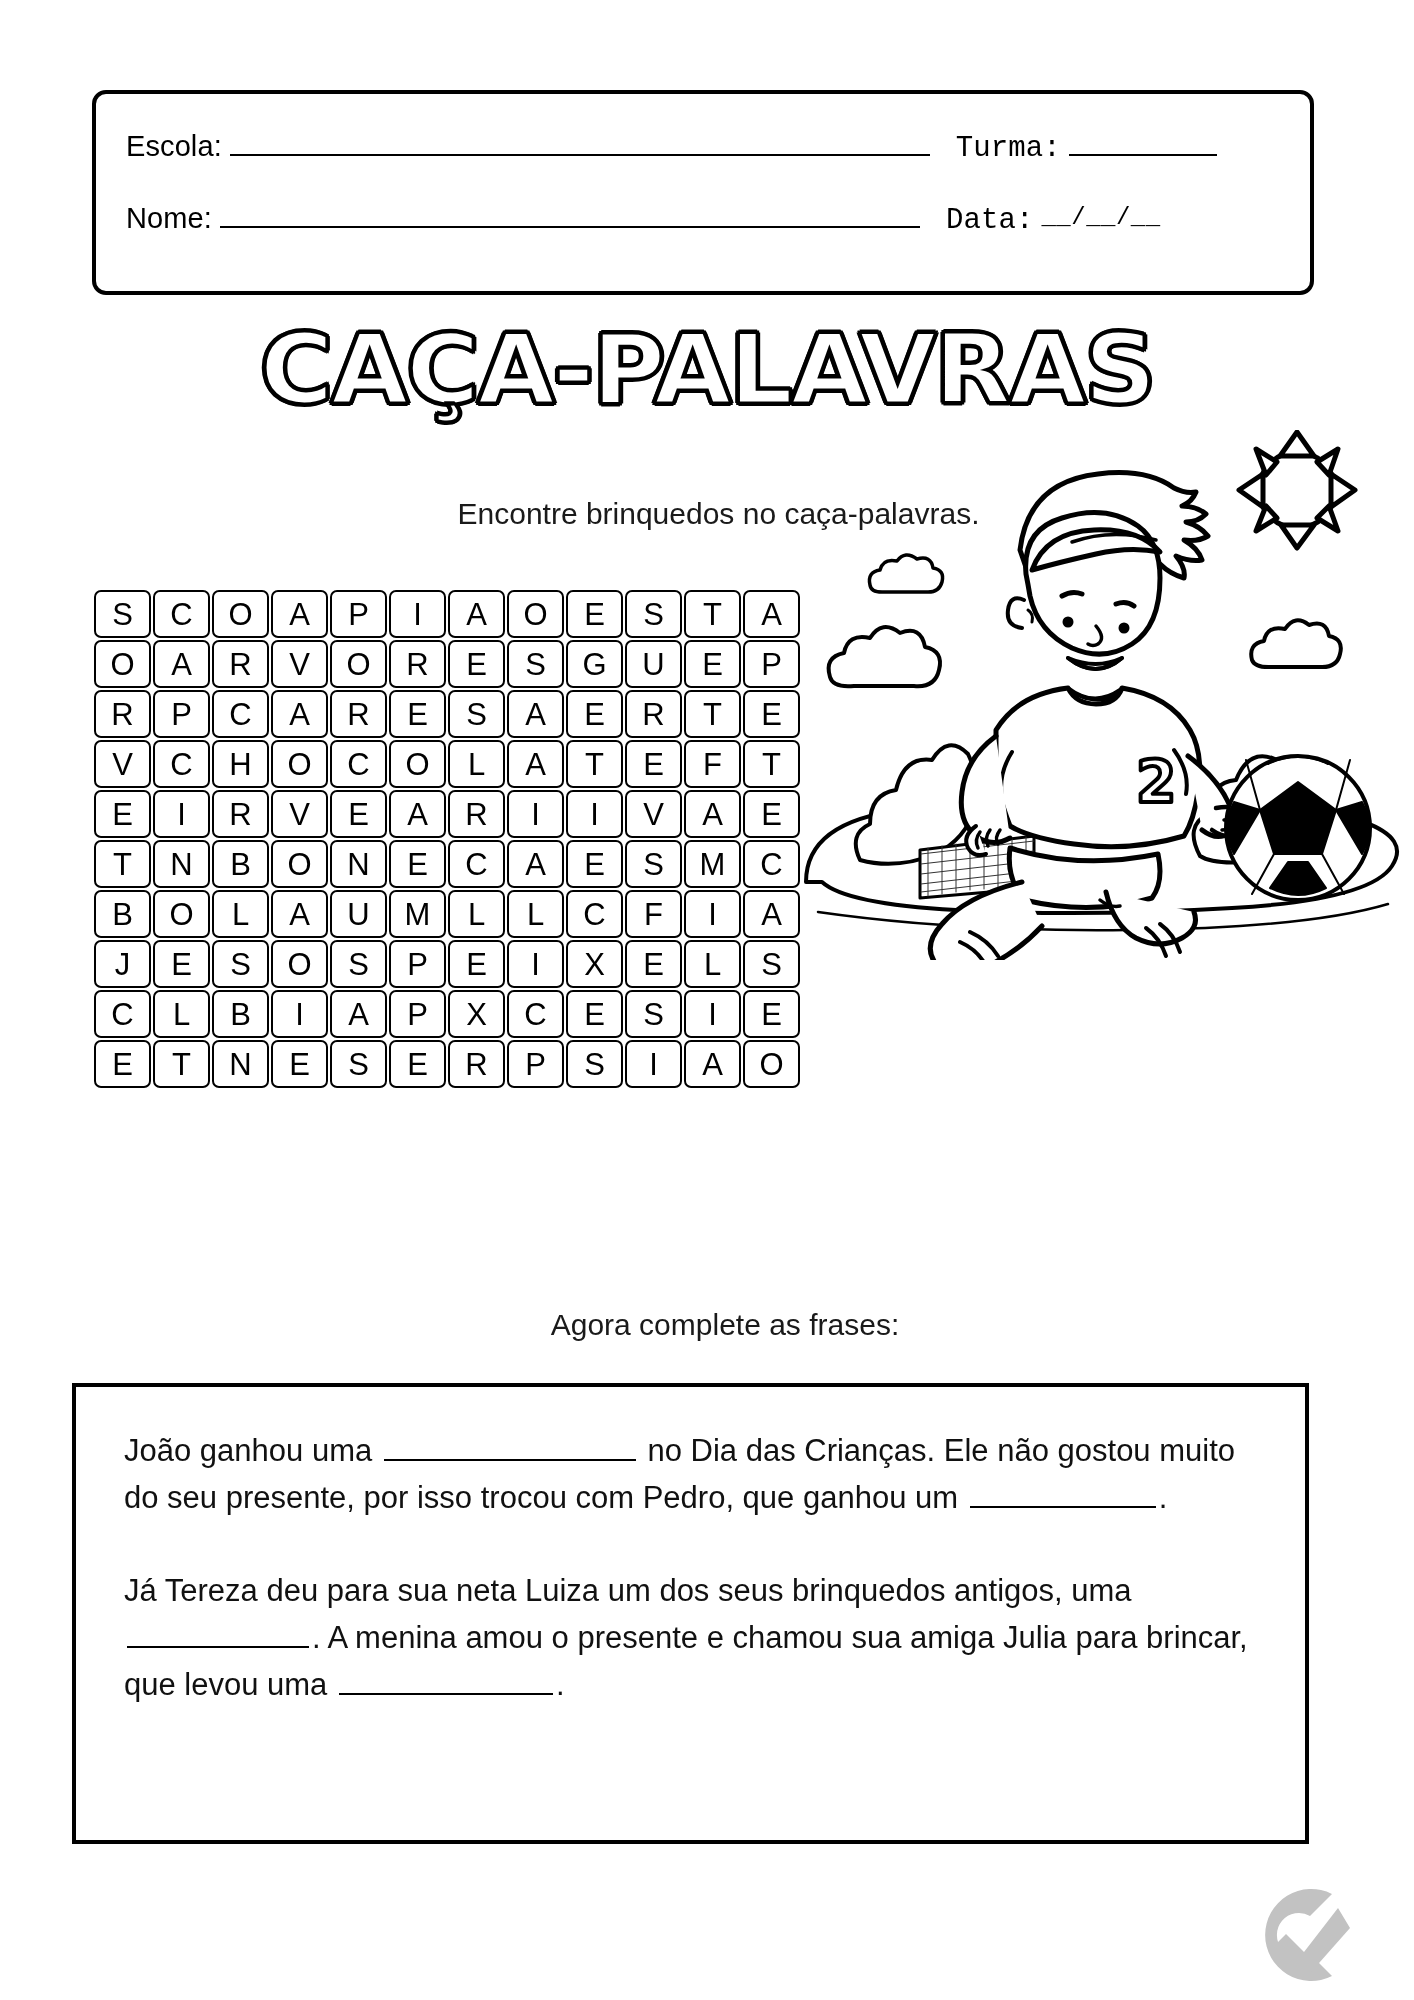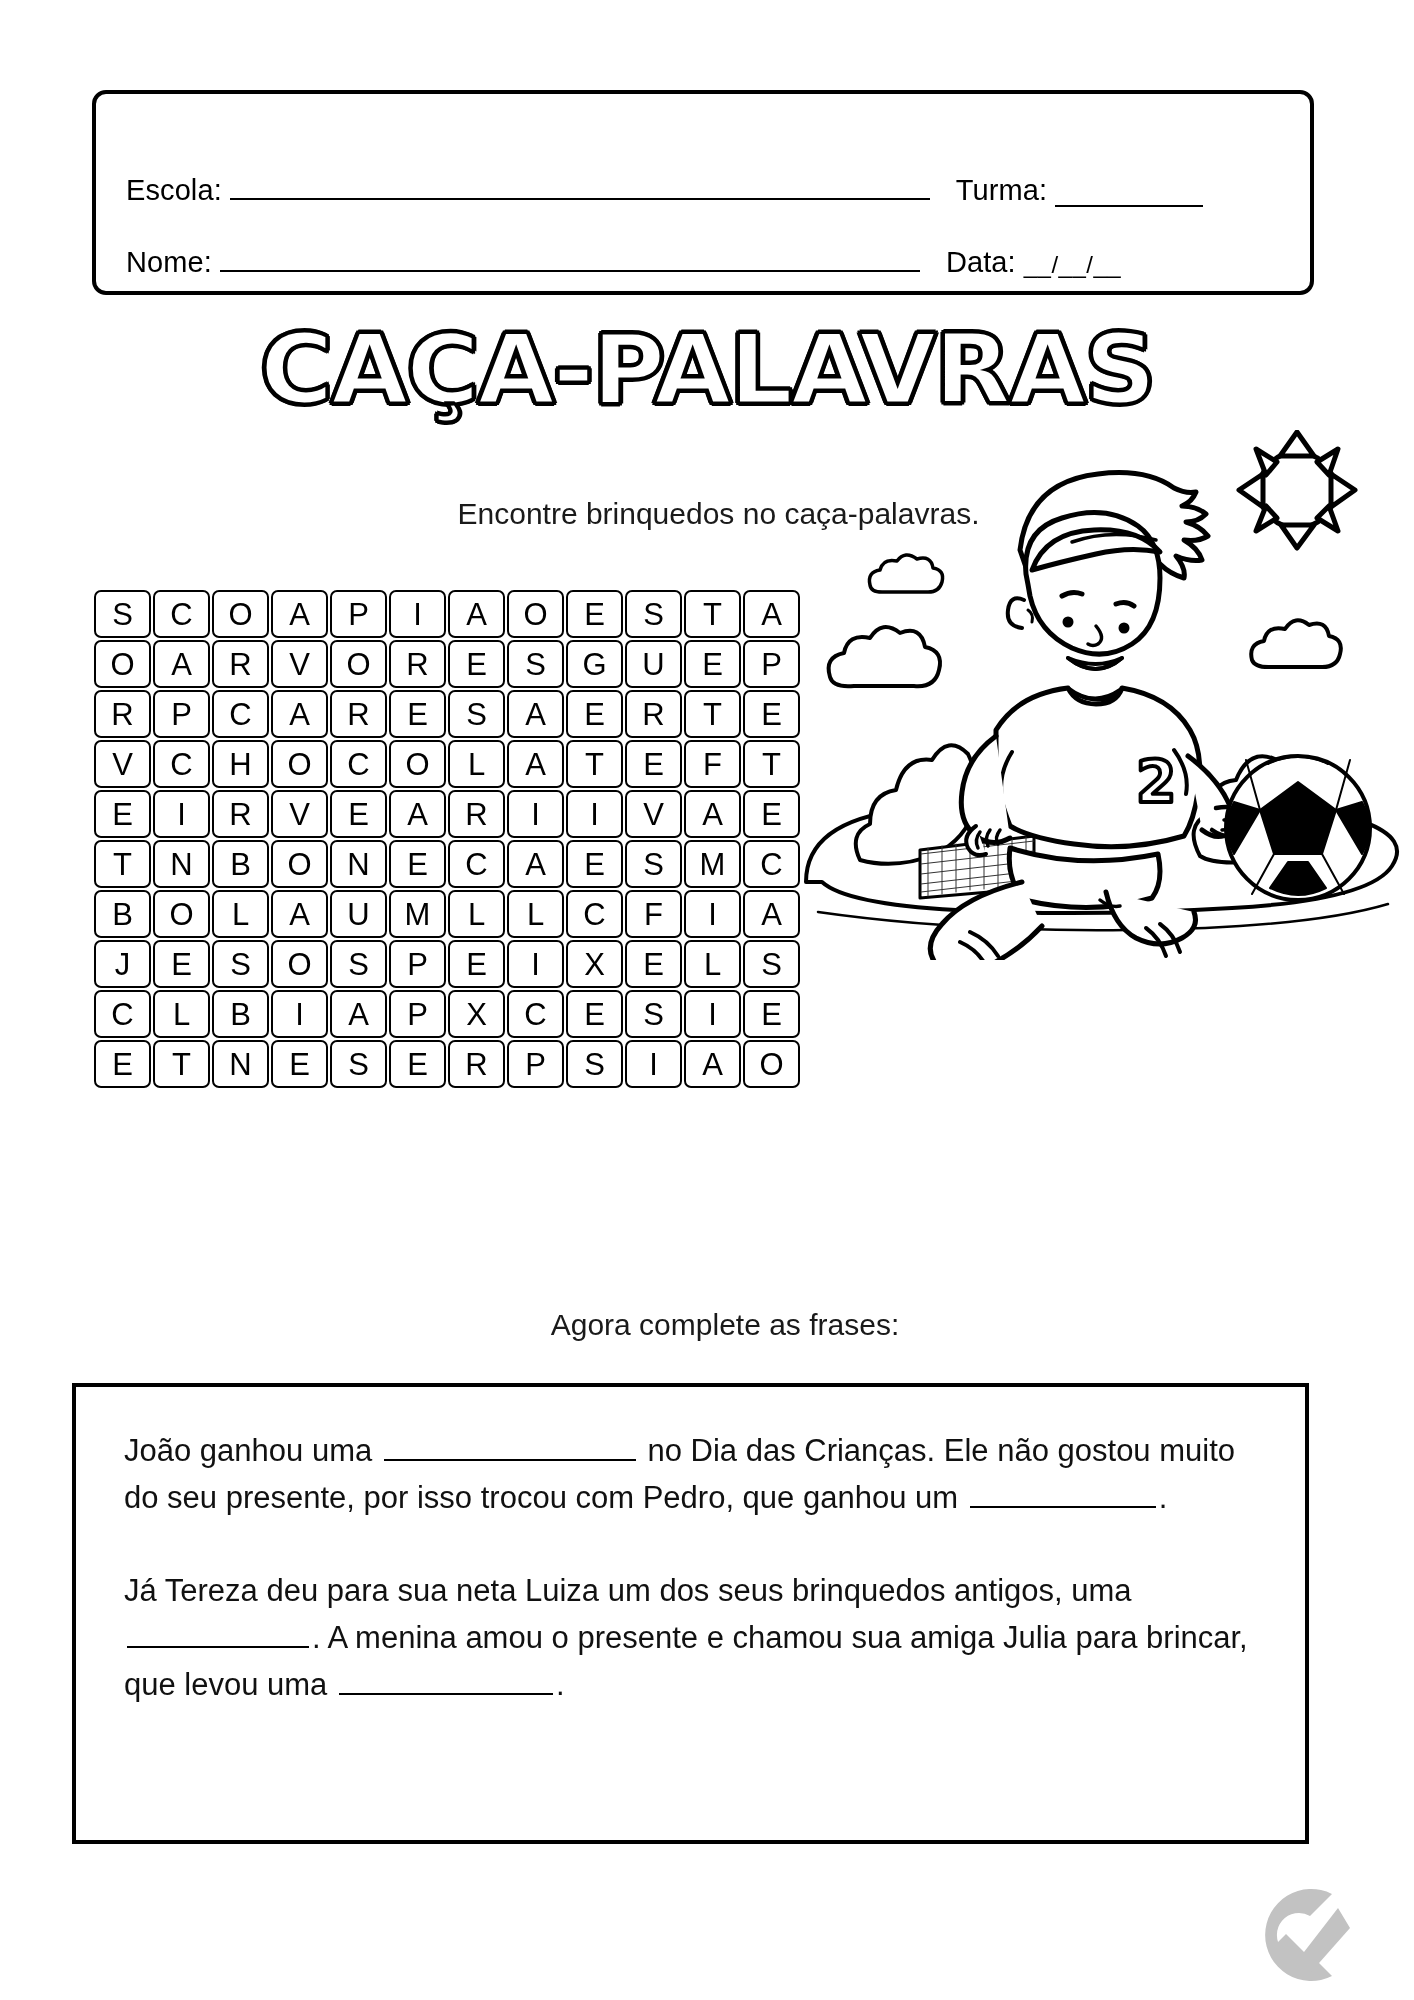--- a/index.html
+++ b/index.html
@@ -38,30 +38,30 @@
     left: 30px;
     right: 28px;
     display: flex;
     align-items: baseline;
     font-size: 29px;
     white-space: nowrap;
   }
   .hdr-row-1 { top: 36px; }
   .hdr-row-2 { top: 108px; }
 
-  .fld-label { letter-spacing: .1px; margin-top: 44px; }
+  .fld-label { letter-spacing: .1px; }
   .rule {
     display: inline-block;
     border-bottom: 2px solid #000;
     height: 22px;
     margin: 0 4px 0 8px;
   }
   .rule-escola { width: 700px; }
   .rule-turma  { width: 148px; }
-  .hdr-right { margin-left: 22px; display:flex; align-items: flex-end; }
+  .hdr-right { margin-left: 22px; display:flex; align-items: flex-start; font-family: Liberation Mono, monospace; }
   .date-slots { letter-spacing: .5px; margin-left: 8px; font-size: 24px;}
 
   
   .title {
     position: absolute;
     left: 0; right: 0;
     top: 322px;
     text-align: center;
     font-family: "DejaVu Sans", sans-serif;
     font-size: 96px;

